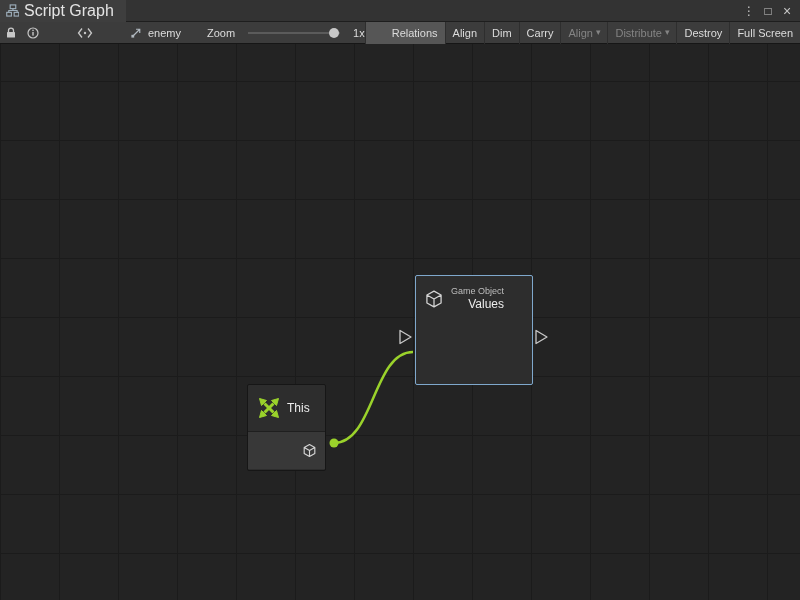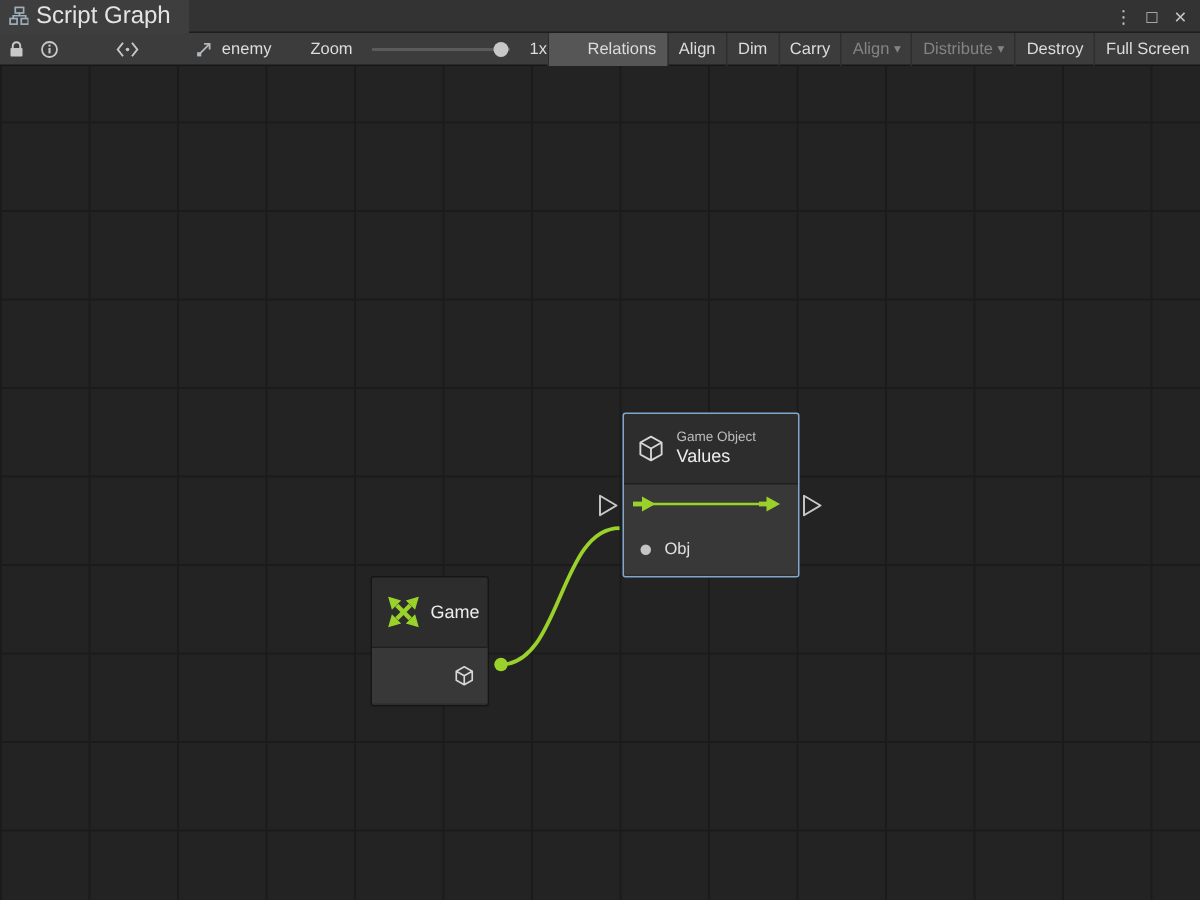--- a/index.html
+++ b/index.html
@@ -37,21 +37,21 @@
     white-space:nowrap;color:#DCDCDC;}
   .tb-btn.active{background:#565656;padding-left:26px;}
   .tb-btn.disabled{color:#848484;}
   .arrow{font-size:9px;line-height:1;}
   .canvas{position:relative;width:800px;height:556px;background-color:var(--canvas-bg);
     background-image:linear-gradient(var(--grid-line) 1px,transparent 1px),
                      linear-gradient(90deg,var(--grid-line) 1px,transparent 1px);
     background-size:59px 59px;background-position:0 37px,0 0;}
   .overlay{position:absolute;left:0;top:0;width:800px;height:556px;}
   .node{position:absolute;border-radius:2px;background:var(--node-header);
-    border:1px solid #161616;color:var(--text-main);}
+    border:1px solid #161616;color:var(--text-main);text-align:right;}
   .node-destroy{left:415px;top:231px;width:118px;height:110px;border:1px solid var(--selection-blue);}
   .node-header{display:flex;align-items:center;gap:7px;padding:0 8px;height:46px;}
   .nh-texts{display:flex;flex-direction:column;line-height:1.25;}
   .nh-cat{font-size:9px;color:#BDBDBD;}
   .nh-title{font-size:12px;color:#EDEDED;}
   .node-body{background:var(--node-body);border-top:1px solid #1F1F1F;}
   .node-destroy .node-body{height:61px;}
   .flow-row{height:26px;display:flex;align-items:center;padding:0 6px;}
   .obj-row{height:34px;display:flex;align-items:center;gap:9px;padding:0 11px;}
   .port-dot{width:7px;height:7px;border-radius:50%;background:#C4C4C4;flex:none;}
@@ -169,52 +169,37 @@
       <span style="display:flex;">
         <svg width="20" height="20" viewBox="0 0 24 24">
           <path d="M12 2.5 L20.5 7.2 V16.8 L12 21.5 L3.5 16.8 V7.2 Z M3.5 7.2 L12 12 L20.5 7.2 M12 12 V21.5" fill="none" stroke="#D6D6D6" stroke-width="1.5" stroke-linejoin="round"></path>
         </svg>
       </span>
       <span class="nh-texts">
         <span class="nh-cat">Game Object</span>
         <span class="nh-title">Values</span>
       </span>
     </div>
-    <div class="node-body">
-      <div class="flow-row">
-        <svg width="104" height="16" viewBox="0 0 104 16">
-          <line x1="12" y1="8" x2="90" y2="8" stroke="var(--accent-green)" stroke-width="1.6"></line>
-          <rect x="0" y="6.4" width="6" height="3.2" fill="var(--accent-green)"></rect>
-          <polygon points="6,3 15,8 6,13" fill="var(--accent-green)"></polygon>
-          <rect x="84" y="6.4" width="6" height="3.2" fill="var(--accent-green)"></rect>
-          <polygon points="89,3 98,8 89,13" fill="var(--accent-green)"></polygon>
-        </svg>
-      </div>
-      <div class="obj-row">
-        <span class="port-dot"></span>
-        <span class="obj-label">Obj</span>
-      </div>
-    </div>
   </div>
 
   <div class="node node-this">
     <div class="node-header">
       <span style="display:flex;">
         <svg width="24" height="24" viewBox="0 0 24 24">
           <g fill="var(--accent-green)" stroke="var(--accent-green)">
             <line x1="7.5" y1="7.5" x2="16.5" y2="16.5" stroke-width="3"></line>
             <line x1="16.5" y1="7.5" x2="7.5" y2="16.5" stroke-width="3"></line>
             <polygon points="2.5,2.5 9.5,4.5 4.5,9.5"></polygon>
             <polygon points="21.5,2.5 14.5,4.5 19.5,9.5"></polygon>
             <polygon points="2.5,21.5 4.5,14.5 9.5,19.5"></polygon>
             <polygon points="21.5,21.5 19.5,14.5 14.5,19.5"></polygon>
           </g>
         </svg>
       </span>
-      <span class="nh-title">Game</span>
+      <span class="nh-title">This</span>
     </div>
     <div class="node-body this-body">
       <span style="display:flex;">
         <svg width="15" height="15" viewBox="0 0 24 24">
           <path d="M12 2.5 L20.5 7.2 V16.8 L12 21.5 L3.5 16.8 V7.2 Z M3.5 7.2 L12 12 L20.5 7.2 M12 12 V21.5" fill="none" stroke="#D6D6D6" stroke-width="1.8" stroke-linejoin="round"></path>
         </svg>
       </span>
     </div>
   </div>
 

